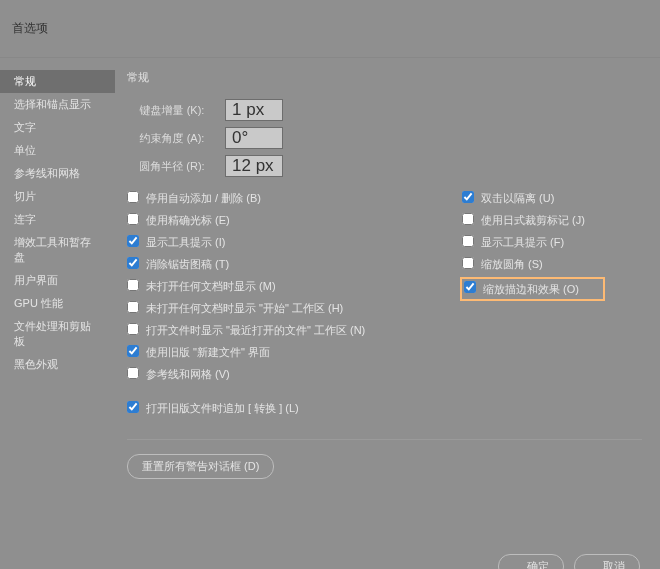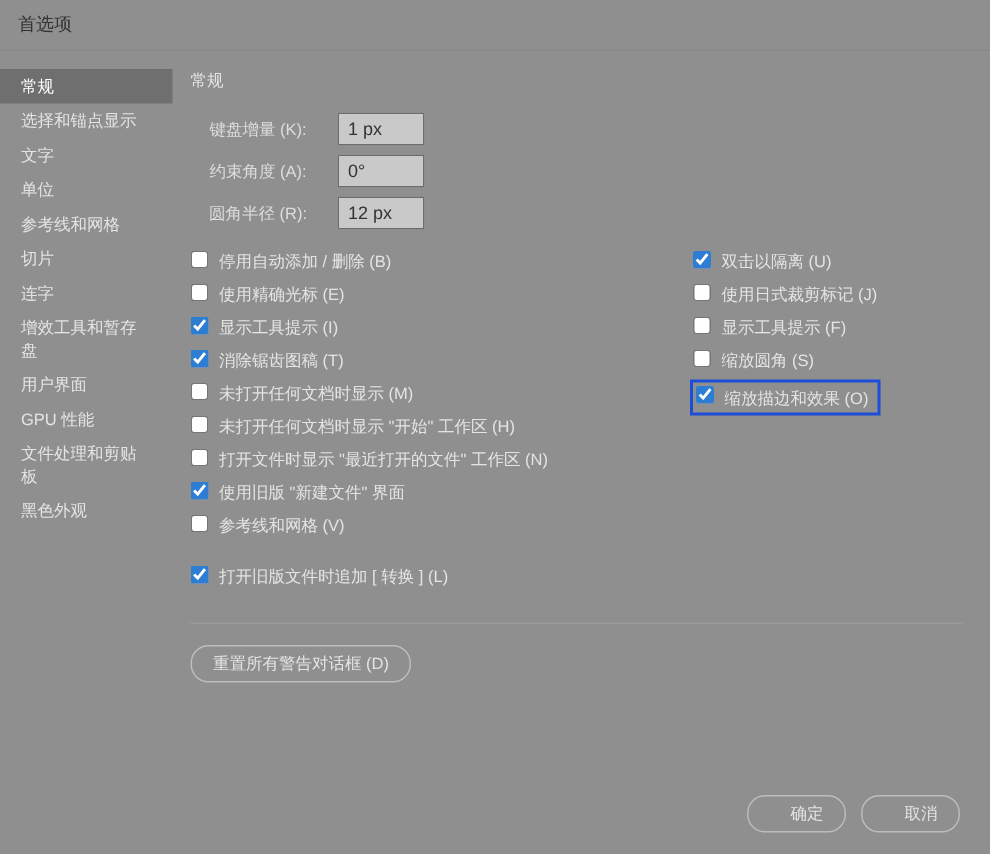--- a/index.html
+++ b/index.html
@@ -1,36 +1,36 @@
 <!DOCTYPE html>
 <html><head>
 <meta charset="utf-8">
 <style>
   html,body{margin:0;padding:0;width:660px;height:569px;background:#8F8F8F;font-family:"Microsoft YaHei","PingFang SC",sans-serif;font-size:11px;color:#ddd;overflow:hidden}
-  .title{padding:8px 12px;color:#333;font-size:12px;border-bottom:1px solid #888}
+  .title{padding:20px 12px;color:#333;font-size:12px;border-bottom:1px solid #888}
   .body{display:flex;height:calc(100% - 34px)}
   .sidebar{width:115px;padding-top:12px}
   .side-item{padding:4px 14px;color:#e4e4e4;cursor:pointer;font-size:11px}
   .side-item.sel{background:#6f6f6f;color:#fff}
   .main{flex:1;padding:12px 18px 0 12px;position:relative}
   .section-title{color:#e4e4e4;margin-bottom:14px;font-size:11px}
   .row{display:flex;align-items:center;margin-bottom:6px}
   .row .lbl{width:90px;text-align:center;color:#ddd;margin-right:8px}
-  .inp{background:#c9c9c9;border:1px solid #6d6d6d;color:#333;padding:2px 6px;width:44px;height:16px;font-size:12px}
+  .inp{background:#c9c9c9;border:1px solid #6d6d6d;color:#333;padding:2px 6px;width:44px;height:16px;font-size:17px}
   .cols{display:flex;margin-top:14px}
   .col{flex:1}
   .col.right{flex:0 0 180px}
   .chk{display:flex;align-items:flex-start;margin-bottom:7px;color:#e4e4e4;cursor:pointer;font-size:11px}
   .chk input{margin:0 7px 0 0;width:12px;height:12px;accent-color:#2d7dd2;cursor:pointer}
   .gap{height:12px}
   .hr{border-top:1px solid #9a9a9a;margin:16px 0 14px 0}
   .btn{display:inline-block;background:transparent;border:1px solid #bdbdbd;border-radius:12px;padding:4px 14px;color:#e4e4e4;cursor:pointer;font-size:11px;text-align:right}
   .footer{position:absolute;right:20px;bottom:14px;display:flex;gap:10px}
   .footer .btn{min-width:66px}
-  .hl{display:inline-block;border:2px solid #1d4ed8;padding:2px 6px 2px 2px;margin:-2px -6px -2px -2px}
+  .hl{display:inline-block;border:2px solid #fdba74;padding:2px 24px 2px 2px;margin:-2px -6px -2px -2px}
 </style>
 </head>
 <body>
 
 <div class="title">首选项</div>
 
 <div class="body">
   <div class="sidebar" id="sidebar">
       <div class="side-item sel">常规</div>
       <div class="side-item">选择和锚点显示</div>

